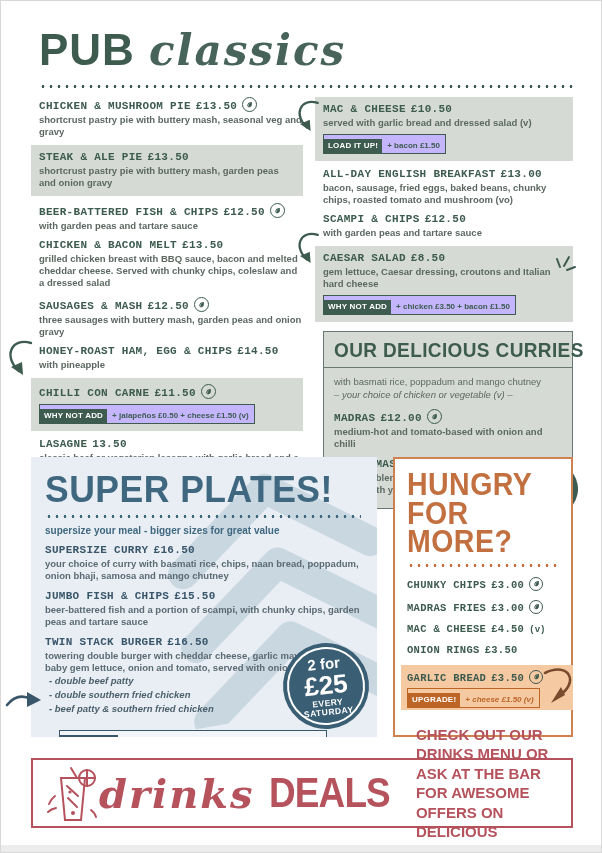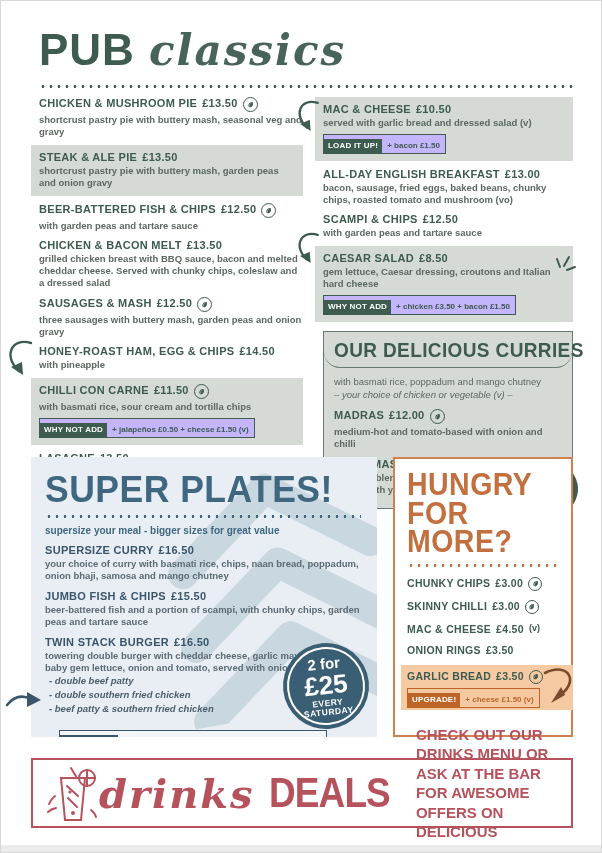--- a/index.html
+++ b/index.html
@@ -26,34 +26,34 @@
   .title-bold{font-size:44px;font-weight:bold;color:var(--green);letter-spacing:1px;}
   .title-script{font-family:"DejaVu Serif",serif;font-style:italic;font-weight:bold;font-size:42px;color:#47635a;letter-spacing:2px;}
   .dots{height:3px;background-image:radial-gradient(circle,var(--green) 1.2px,transparent 1.6px);background-size:8px 3px;background-repeat:repeat-x;}
   .header-dots{position:absolute;top:84px;left:38px;width:534px;}
 
   
   .col{position:absolute;top:96px;}
   .col-left{left:38px;width:264px;}
   .col-right{left:322px;width:250px;}
   .item{margin-bottom:7px;}
-  .item-line{display:flex;align-items:flex-start;gap:5px;flex-wrap:wrap;}
+  .item-line{display:flex;align-items:flex-end;gap:5px;flex-wrap:wrap;font-family:Liberation Mono, monospace;}
   .item-name,.item-price{font-size:11px;font-weight:bold;color:var(--green);letter-spacing:.3px;}
   .item-suffix{font-size:9px;font-weight:bold;color:var(--green);}
   .item-desc{font-size:9.5px;color:var(--body);line-height:1.27;margin-top:2px;font-weight:bold;}
   .hl{background:var(--grey-hl);margin-left:-8px;padding:6px 8px 7px 8px;}
   .leaf{display:inline-flex;align-items:center;justify-content:center;width:15px;height:15px;border:1.5px solid var(--green);border-radius:50%;flex:0 0 auto;}
   .leaf svg{width:9px;height:9px;}
   .addon{display:inline-block;border:1.5px solid var(--green);margin-top:5px;background:#c4b5fd;line-height:1;white-space:nowrap;}
   .addon-lbl{display:inline-block;background:var(--green);color:#fff;font-size:8px;font-weight:bold;padding:3px 4px;letter-spacing:.2px;}
   .addon-txt{display:inline-block;color:var(--green);font-size:8px;font-weight:bold;padding:3px 5px;}
 
   
   .curries{position:relative;margin-top:9px;border:1.5px solid #68796f;background:var(--grey-hl);}
-  .curries-header{border-bottom:1.5px solid #68796f;padding:7px 10px 5px 10px;border-radius:16px;}
+  .curries-header{border-bottom:1.5px solid #68796f;padding:7px 10px 5px 10px;}
   .curries-title{font-size:20px;font-weight:bold;color:var(--green);letter-spacing:.4px;display:inline-block;transform:scaleX(.95);transform-origin:left;white-space:nowrap;}
   .curries-body{padding:8px 10px 12px 10px;}
   .curries-intro{font-size:9.5px;color:var(--body);line-height:1.3;}
   .curries-intro .it{font-style:italic;}
   .curries .item{margin-top:8px;margin-bottom:0;}
   .naan-badge{position:absolute;right:-6px;bottom:-8px;width:54px;height:54px;border-radius:50%;background:var(--green);color:#fff;display:flex;flex-direction:column;align-items:center;justify-content:center;transform:rotate(-10deg);line-height:1.05;}
   .naan-badge .l1{font-size:9px;font-weight:bold;}
   .naan-badge .l2{font-size:11px;font-weight:bold;}
   .naan-badge .l3{font-size:8px;}
 
@@ -79,21 +79,21 @@
   
   .hungry{position:absolute;top:456px;left:392px;width:180px;height:280px;border:2px solid var(--orange-border);background:#fff;padding:12px 12px;}
   .hungry-title{font-size:31px;font-weight:bold;color:var(--orange);line-height:.92;letter-spacing:.5px;display:inline-block;transform:scaleX(.92);transform-origin:left;white-space:nowrap;}
   .hungry-dots{width:150px;margin:7px 0 10px 0;background-image:radial-gradient(circle,var(--orange) 1.2px,transparent 1.6px);background-size:8px 3px;background-repeat:repeat-x;height:3px;}
   .hungry .item{margin-bottom:9px;}
   .hungry .item-name,.hungry .item-price{font-size:10.5px;}
   .hungry .leaf{width:14px;height:14px;}
   .hungry-hl{background:var(--orange-hl);margin-left:-6px;margin-right:-14px;padding:5px 6px 2px 6px;}
   .hungry-addon{display:inline-block;border:1.5px solid var(--orange-dark);background:var(--orange-hl);margin-top:4px;line-height:1;white-space:nowrap;}
   .hungry-addon .addon-lbl{background:var(--orange-dark);color:#fff;}
-  .hungry-addon .addon-txt{color:var(--orange-dark);}
+  .hungry-addon .addon-txt{color:var(--orange-dark);font-style:italic;}
 
   
   .drinks{position:absolute;top:757px;left:30px;width:542px;height:70px;border:2px solid var(--red);background:#fff;display:flex;align-items:center;padding:4px 12px 4px 10px;gap:10px;}
   .drinks-script{font-family:"DejaVu Serif",serif;font-style:italic;font-weight:bold;font-size:40px;color:var(--red);letter-spacing:2px;margin-left:56px;}
   .drinks-bold{font-size:42px;font-weight:bold;color:var(--red);letter-spacing:-1px;display:inline-block;transform:scaleX(.88);transform-origin:left;margin-left:4px;}
   .drinks-text{margin-left:auto;width:212px;font-size:15px;font-weight:bold;color:var(--red);line-height:1.3;}
   .drinks-icon{position:absolute;left:14px;top:6px;}
 
   .annot{position:absolute;pointer-events:none;}
 </style>
@@ -176,21 +176,20 @@
     <div class="item hl">
       <div class="item-line">
         <span class="item-name">CHILLI CON CARNE</span>
         <span class="item-price">£11.50</span>
         <span class="leaf">
             <svg viewBox="0 0 24 24">
               <path d="M18 5c-8 0-12 4-12 11 0 1 .2 2 .6 3C8 13 11 9.5 15 7.5c-3.5 3-6 6.5-6.8 11 .9.3 1.9.5 2.8.5 6.5 0 8.5-6.5 7-14z" fill="#3d5b4f"></path>
             </svg>
           </span>
       </div>
-      <div class="item-desc">with basmati rice, sour cream and tortilla chips</div>
       <div class="addon">
         <span class="addon-lbl">WHY NOT ADD</span><span class="addon-txt">+ jalapeños £0.50 + cheese £1.50 (v)</span>
       </div>
     </div>
 
     <div class="item">
       <div class="item-line">
         <span class="item-name">LASAGNE</span>
         <span class="item-price">13.50</span>
       </div>
@@ -340,21 +339,21 @@
         <span class="item-price">£3.00</span>
         <span class="leaf">
             <svg viewBox="0 0 24 24">
               <path d="M18 5c-8 0-12 4-12 11 0 1 .2 2 .6 3C8 13 11 9.5 15 7.5c-3.5 3-6 6.5-6.8 11 .9.3 1.9.5 2.8.5 6.5 0 8.5-6.5 7-14z" fill="#3d5b4f"></path>
             </svg>
           </span>
       </div>
     </div>
     <div class="item">
       <div class="item-line">
-        <span class="item-name">SKINNY CHILLI</span>
+        <span class="item-name">MADRAS FRIES</span>
         <span class="item-price">£3.00</span>
         <span class="leaf">
             <svg viewBox="0 0 24 24">
               <path d="M18 5c-8 0-12 4-12 11 0 1 .2 2 .6 3C8 13 11 9.5 15 7.5c-3.5 3-6 6.5-6.8 11 .9.3 1.9.5 2.8.5 6.5 0 8.5-6.5 7-14z" fill="#3d5b4f"></path>
             </svg>
           </span>
       </div>
     </div>
     <div class="item">
       <div class="item-line">

